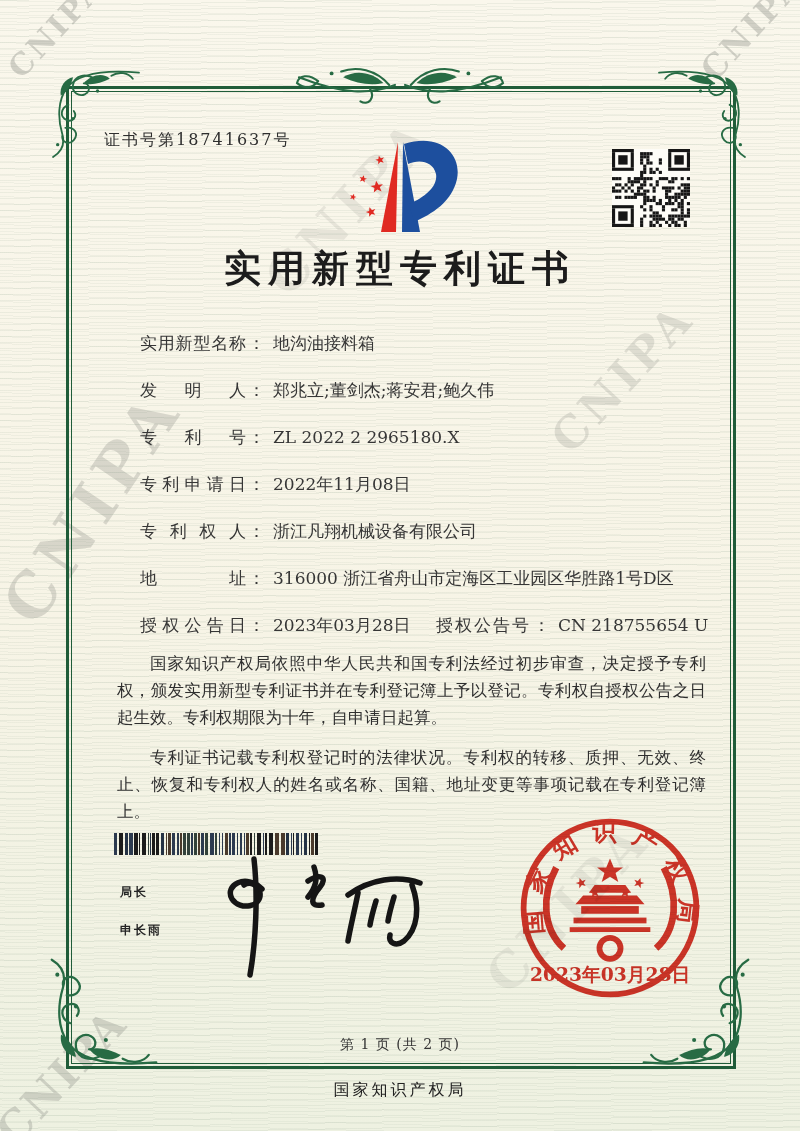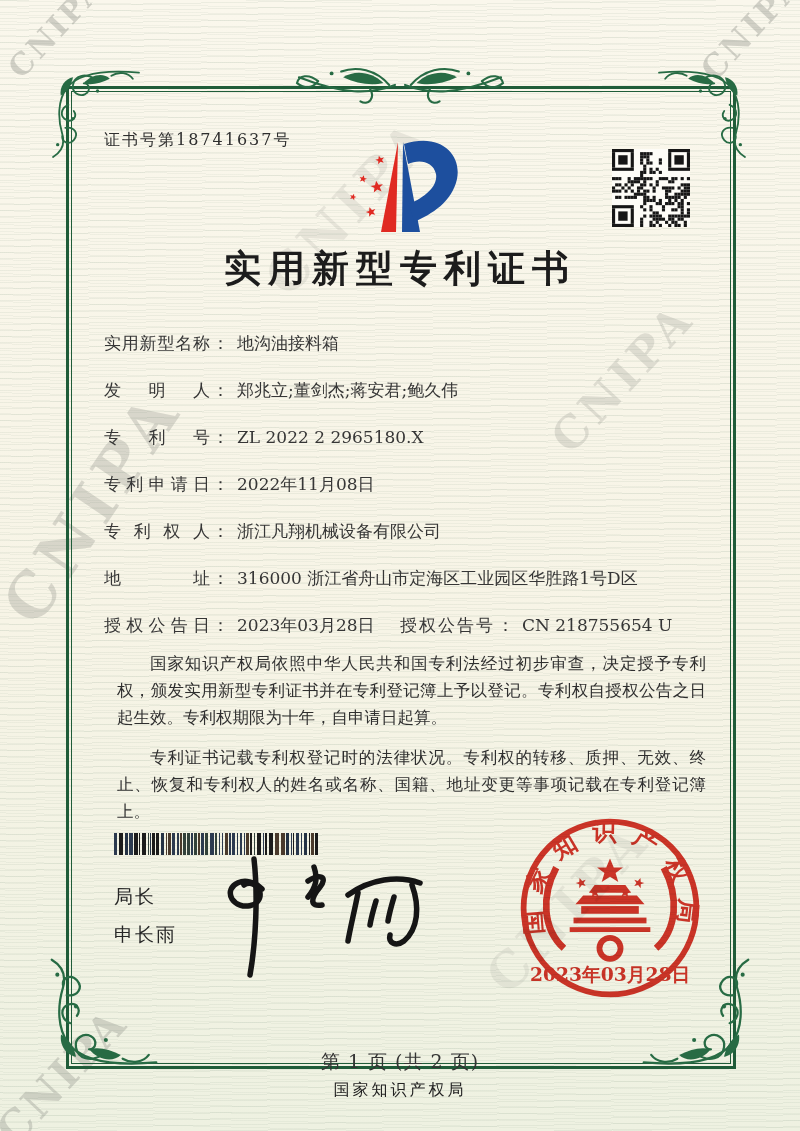--- a/index.html
+++ b/index.html
@@ -25,32 +25,32 @@
   .frame{position:absolute;left:66px;top:86px;width:664px;height:977px;
     border:3.5px solid #1f5c39;z-index:2;}
   .frame-inner{position:absolute;left:2px;top:2px;right:2px;bottom:2px;border:1px solid #1f5c39;}
   .orn{position:absolute;z-index:3;}
   
   .certno{position:absolute;left:104px;top:130px;font-size:16px;letter-spacing:2px;color:#2e2e2e;z-index:4;}
   .title{position:absolute;left:0;right:0;top:244px;text-align:center;font-size:37px;font-weight:bold;
     letter-spacing:7px;color:#1c1c1c;z-index:4;}
   .fields{position:absolute;left:104px;top:320px;width:606px;z-index:4;font-size:17px;color:#363636;}
   .frow{position:relative;height:47px;line-height:47px;white-space:nowrap;}
-  .flabel{display:inline-block;width:106px;text-align:justify;text-align-last:justify;vertical-align:top;}
+  .flabel{display:inline-block;width:106px;text-align:justify;text-align-last:justify;vertical-align:top;margin-left:36px;}
   .fcolon{display:inline-block;margin:0 8px 0 2px;}
   .fgroup2{position:absolute;left:296px;top:0;}
   .fgroup2 .flabel{width:auto;letter-spacing:2px;}
   .paras{position:absolute;left:100px;top:650px;width:606px;z-index:4;
     font-size:16.5px;line-height:1.64;color:#2f2f2f;text-align:justify;}
   .paras p{margin:0 0 13px 17px;text-indent:2em;}
-  .signer{position:absolute;left:114px;z-index:4;font-family:"Liberation Sans","DejaVu Sans",sans-serif;
-    font-weight:400;font-size:19px;color:#262626;letter-spacing:2px;}
+  .signer{position:absolute;left:120px;z-index:4;font-family:"Liberation Sans","DejaVu Sans",sans-serif;
+    font-weight:700;font-size:12px;color:#262626;letter-spacing:2px;}
   .signer.t1{top:884px;} .signer.t2{top:922px;text-align:center;}
-  .pageinfo{position:absolute;left:0;right:0;top:1036px;text-align:center;font-size:19px;
-    letter-spacing:1px;color:#333;z-index:4;margin-top:13px;}
+  .pageinfo{position:absolute;left:0;right:0;top:1036px;text-align:center;font-size:14px;
+    letter-spacing:1px;color:#333;z-index:4;}
   .note{position:absolute;left:0;right:0;top:1080px;text-align:center;font-size:16px;
     letter-spacing:3px;color:#222;z-index:4;}
   svg.abs{z-index:4;}
   .seal{z-index:5;mix-blend-mode:multiply;opacity:.93;}
   .flip-x{transform:scaleX(-1);} .flip-y{transform:scaleY(-1);} .flip-xy{transform:scale(-1,-1);}
 </style>
 </head>
 <body>
 
 <div class="page">

